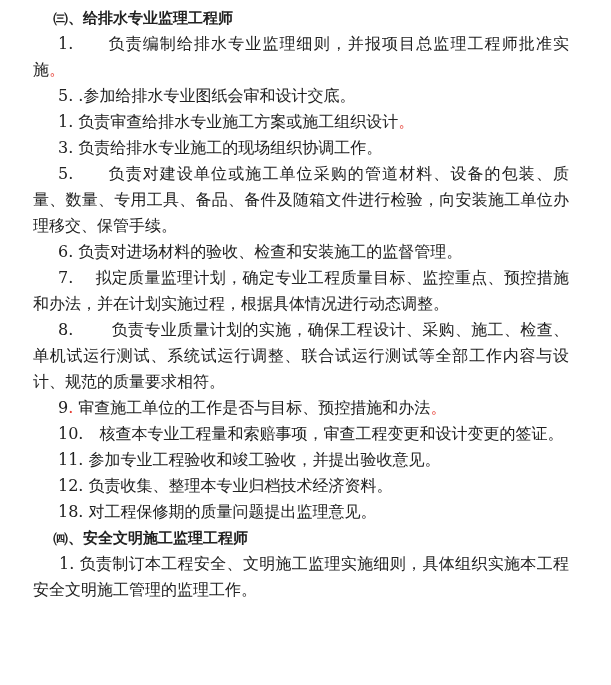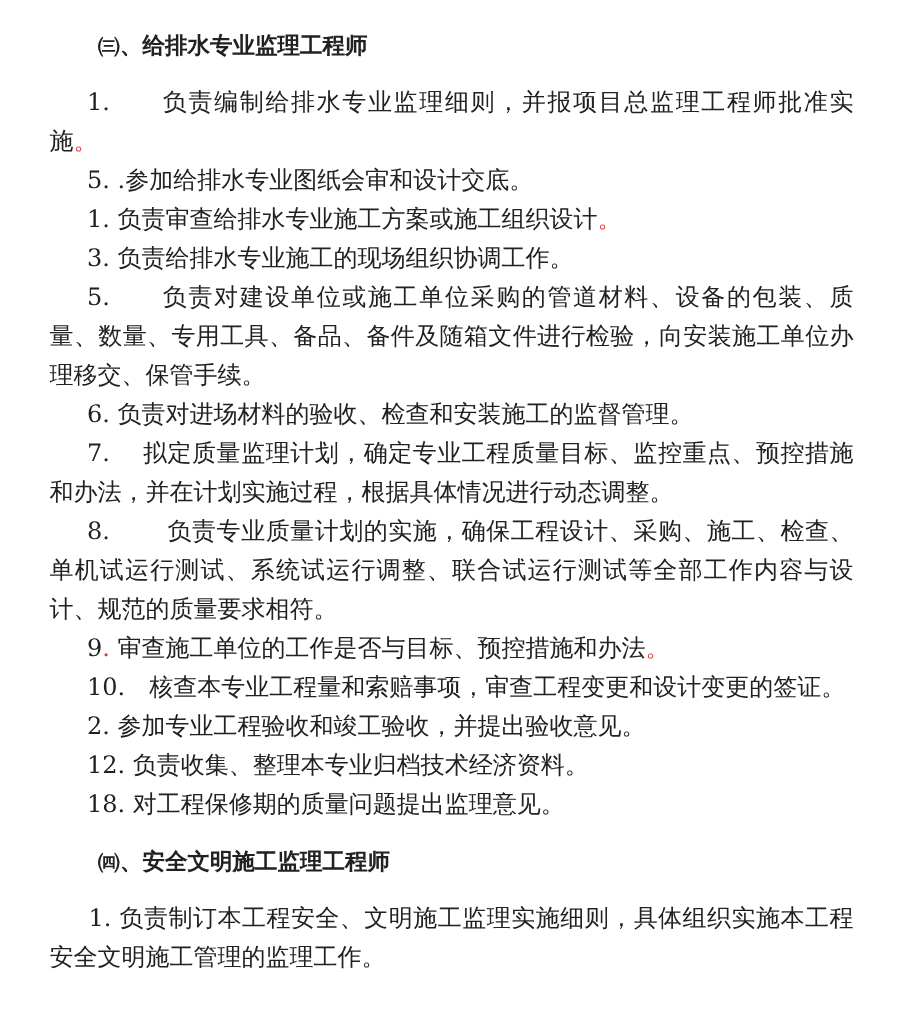--- a/index.html
+++ b/index.html
@@ -17,21 +17,21 @@
     box-sizing: border-box;
     width: 611px;
     height: 685px;
     padding: 5px 0 0 33px;
     background: #ffffff;
   }
   .content {
     width: 536px;
   }
   .section-heading {
-    margin: 12px;
+    margin: 0;
     font-size: 15px;
     font-weight: 700;
     line-height: 26px;
     color: #212121;
     padding-left: 20px;
     letter-spacing: 0px;
   }
   .duty-item {
     margin: 0;
     font-size: 16px;
@@ -72,21 +72,21 @@
           <p class="duty-item"><span>6. 负责对进场材料的验收、检查和安装施工的监督管理。</span></p>
 
           <p class="duty-item"><span>7.　 拟定质量监理计划，确定专业工程质量目标、监控重点、预控措施和办法，并在计划实施过程，根据具体情况进行动态调整。</span></p>
 
           <p class="duty-item"><span>8.　　 负责专业质量计划的实施，确保工程设计、采购、施工、检查、单机试运行测试、系统试运行调整、联合试运行测试等全部工作内容与设计、规范的质量要求相符。</span></p>
 
           <p class="duty-item"><span>9</span><span class="red">.</span><span> 审查施工单位的工作是否与目标、预控措施和办法</span><span class="red">。</span></p>
 
           <p class="duty-item"><span>10.　核查本专业工程量和索赔事项，审查工程变更和设计变更的签证。</span></p>
 
-          <p class="duty-item"><span>2. 参加专业工程验收和竣工验收，并提出验收意见。</span></p>
+          <p class="duty-item"><span>11. 参加专业工程验收和竣工验收，并提出验收意见。</span></p>
 
           <p class="duty-item"><span>12. 负责收集、整理本专业归档技术经济资料。</span></p>
 
 
           <p class="duty-item"><span>18. 对工程保修期的质量问题提出监理意见。</span></p>
         </div>
     </div>
 
     <div class="section section-2">
       <h2 class="section-heading">㈣、安全文明施工监理工程师</h2>

